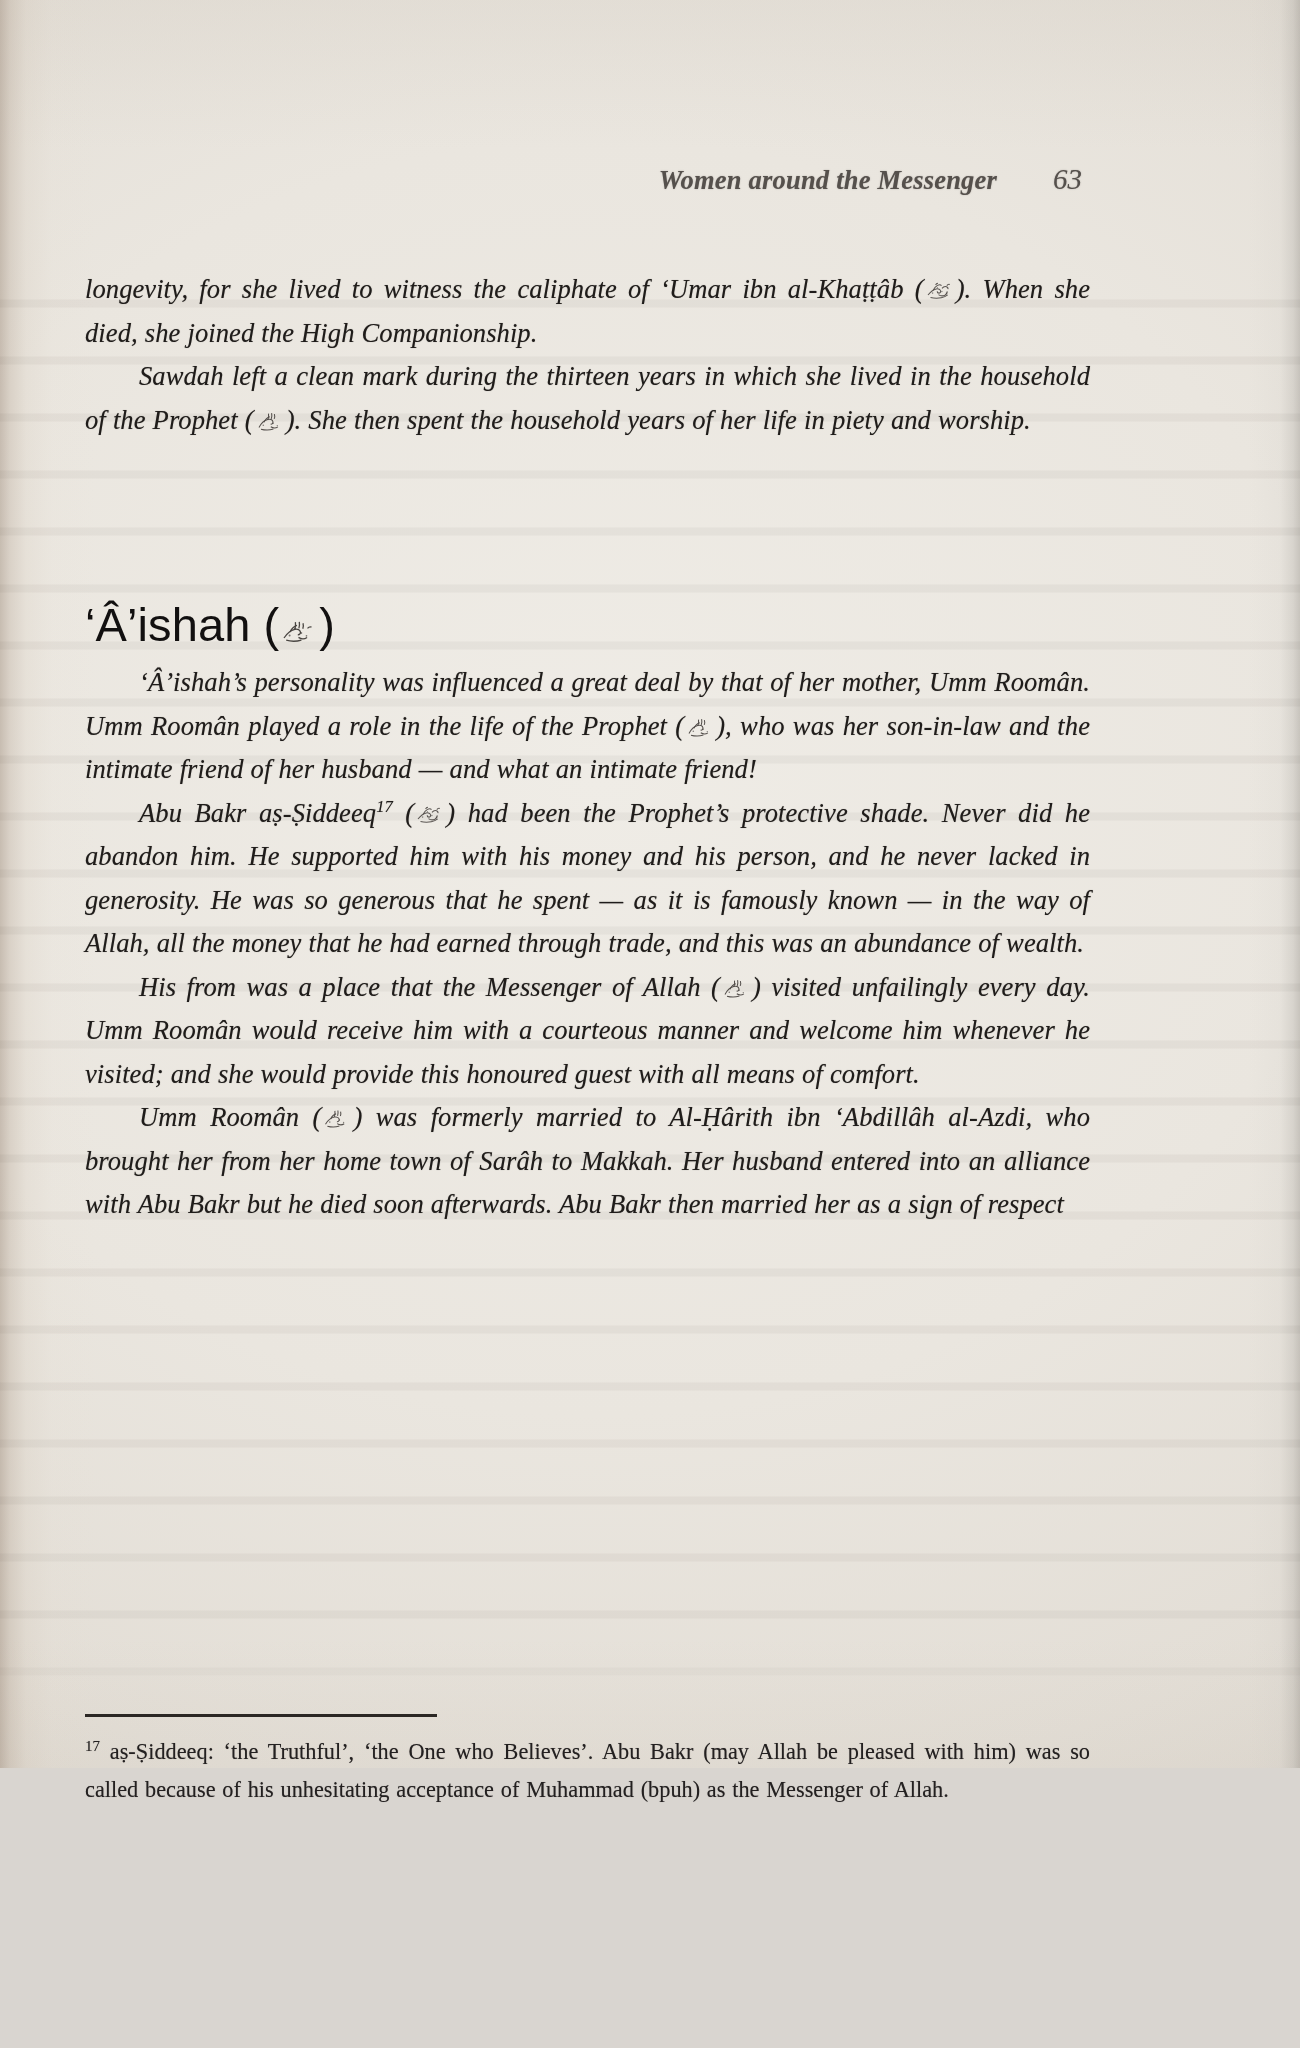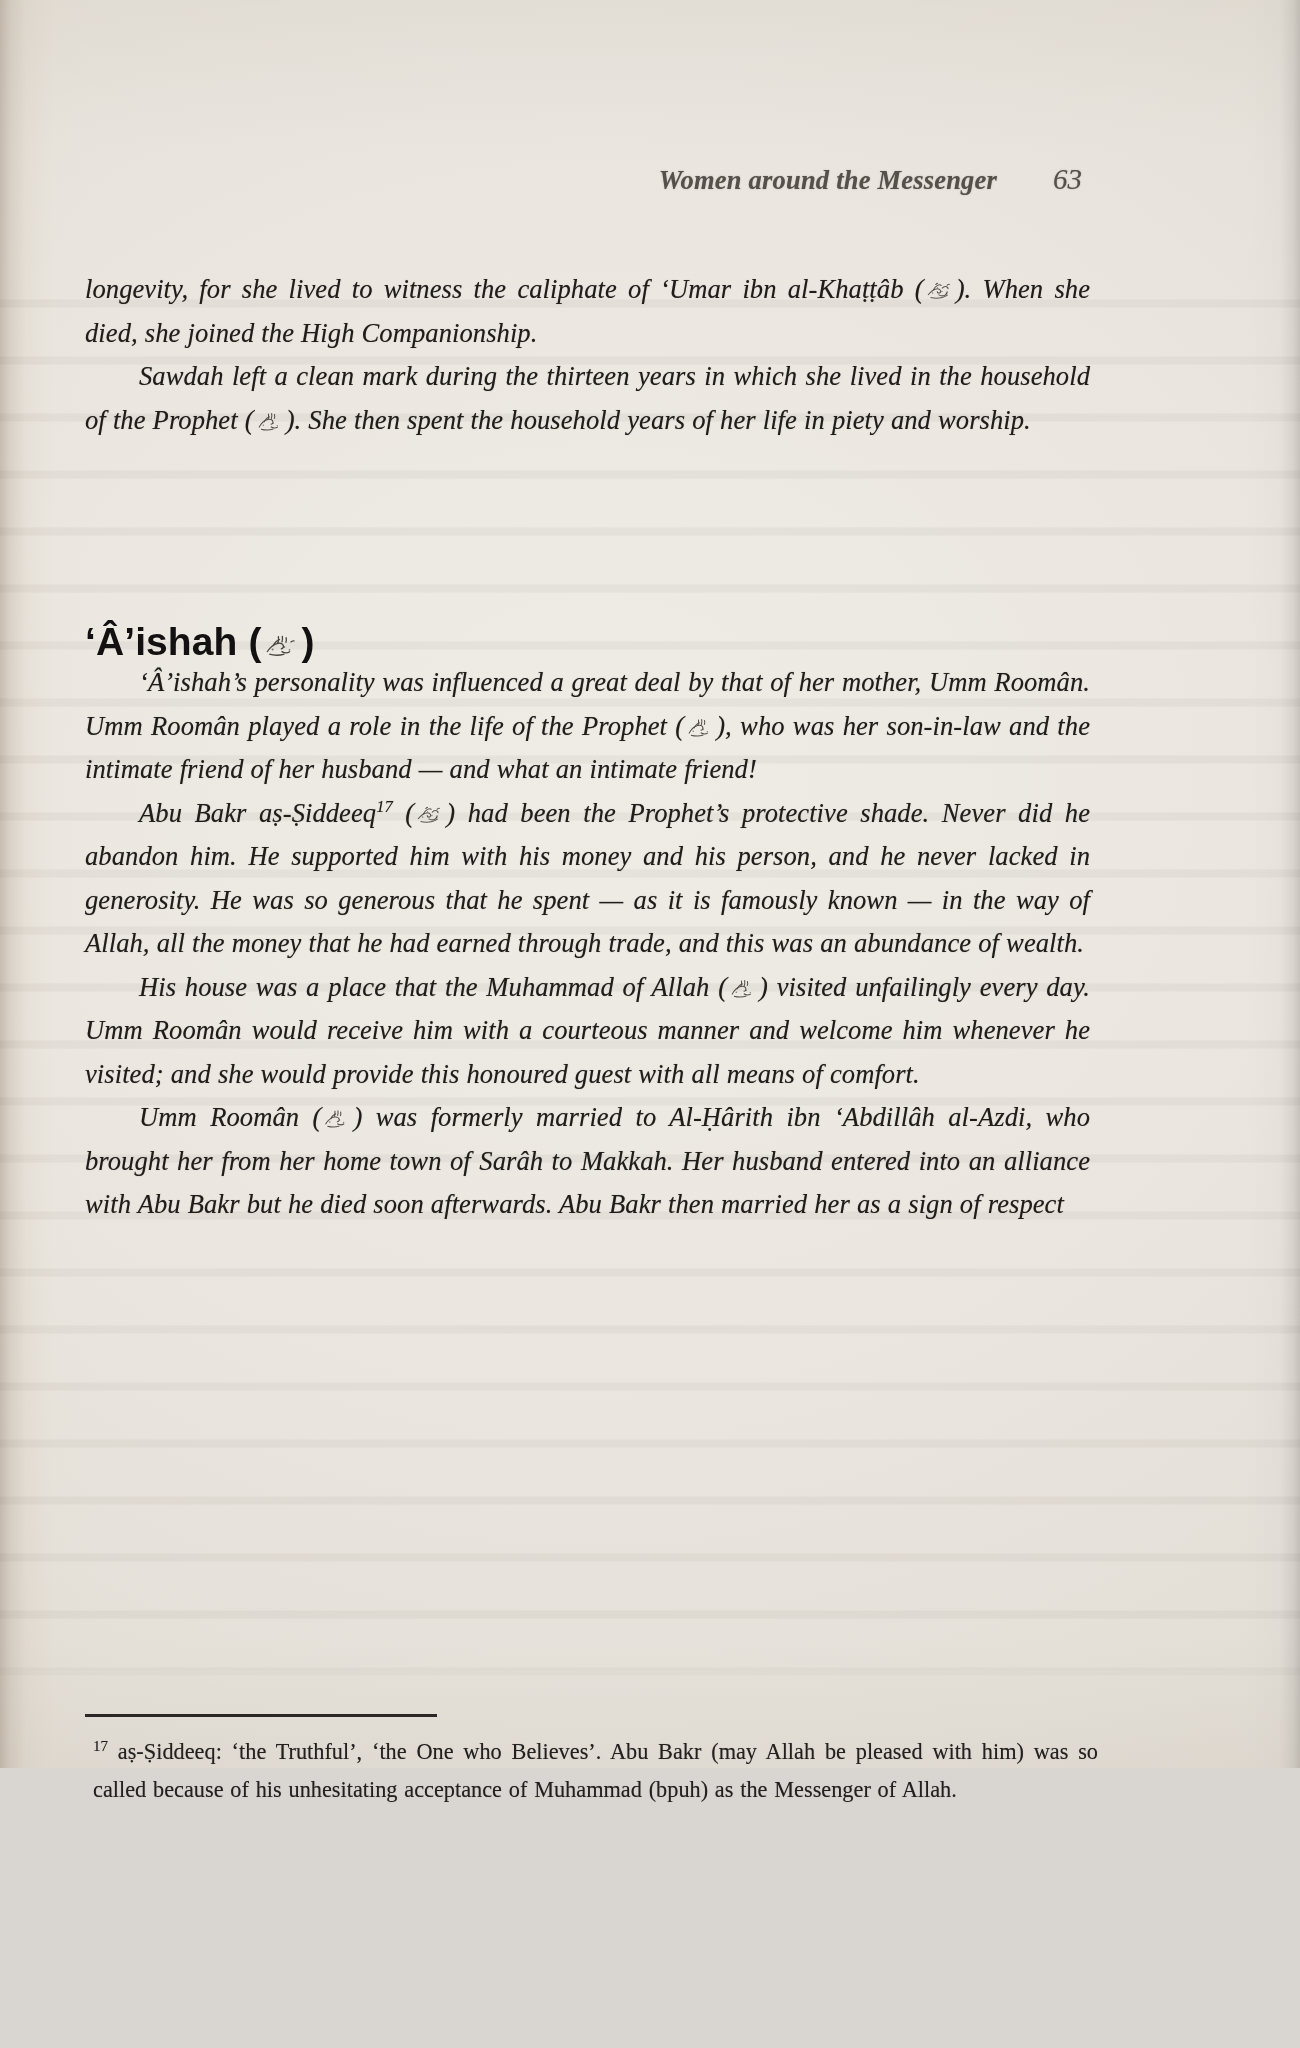--- a/index.html
+++ b/index.html
@@ -95,37 +95,37 @@
     width:30px;height:25px;
     vertical-align:-5px;
     margin:0 1px;
     position:relative;
     overflow:hidden;
   }
   .hon svg{position:absolute;left:0;top:0;}
 
   
   .section-heading{
-    position:absolute;left:0;top:588px;width:1005px;
+    position:absolute;left:0;top:558px;width:1005px;
     font-family:"Liberation Sans", sans-serif;
-    font-weight:bold;
-    font-size:39px;
+    font-weight:normal;
+    font-size:47px;
     color:#121010;
     letter-spacing:.1px;
   }
   .section-heading .hon{width:38px;height:32px;vertical-align:-7px;}
 
   
   .fn-rule{
     position:absolute;left:0;top:1714px;
     width:352px;height:0;
     border-top:3.2px solid #2b2724;
   }
   .fn-block{
-    position:absolute;left:0;top:1733px;width:1005px;margin-left:8px;
+    position:absolute;left:0;top:1733px;width:1005px;
   }
   p.fn-text{
     margin:0;
     font-size:22.3px;
     line-height:38px;
     color:#232020;
     text-align:justify;
     word-spacing:1.2px;
     text-shadow:0 0 .8px rgba(35,32,32,.4);
   }
@@ -231,21 +231,21 @@
                 <path d="M10.6 6.9c.5-1 1.4-1.6 2.3-1.5"></path>
               </g>
               <g fill="#3a3532" opacity=".55">
                 <circle cx="7.6" cy="15.1" r=".8"></circle>
                 <circle cx="16.9" cy="13.4" r=".75"></circle>
                 <circle cx="21.4" cy="15.2" r=".7"></circle>
                 <circle cx="12.4" cy="9.6" r=".6"></circle>
               </g>
             </svg></span><span>) had been the Prophet’s protective shade. Never did he abandon him. He supported him with his money and his person, and he never lacked in generosity. He was so generous that he spent — as it is famously known — in the way of Allah, all the money that he had earned through trade, and this was an abundance of wealth.</span></p>
 
-      <p class="para indent" style="margin-top:0;"><span>His house was a place that the Muhammad of Allah (</span><span class="hon"><svg width="30" height="25" viewBox="0 0 30 25">
+      <p class="para indent" style="margin-top:0;"><span>His from was a place that the Messenger of Allah (</span><span class="hon"><svg width="30" height="25" viewBox="0 0 30 25">
               <g fill="none" stroke="#3a3532" stroke-width="1.05" opacity=".85">
                 <path d="M4 18.4c2-4.1 5-7 8.7-8 2.6-.7 4.8.4 5.2 2.3.3 1.5-.9 2.7-2.3 2.4"></path>
                 <path d="M15.8 17.8c2.2 1.5 5 1.5 7.1.1"></path>
                 <path d="M9 13.2c1.3-2.8 3.4-4.8 5.8-5.5"></path>
                 <path d="M13.5 4.6c.3 2.2.1 4.3-.6 6.2"></path>
                 <path d="M16.6 4.2c.4 2 .3 3.9-.3 5.6"></path>
                 <path d="M19.4 5.2c.5 1.7.4 3.3-.2 4.7"></path>
                 <path d="M6 20.2c4 1.1 8.3 1.1 12.4-.1"></path>
               </g>
               <g fill="#3a3532" opacity=".6">

